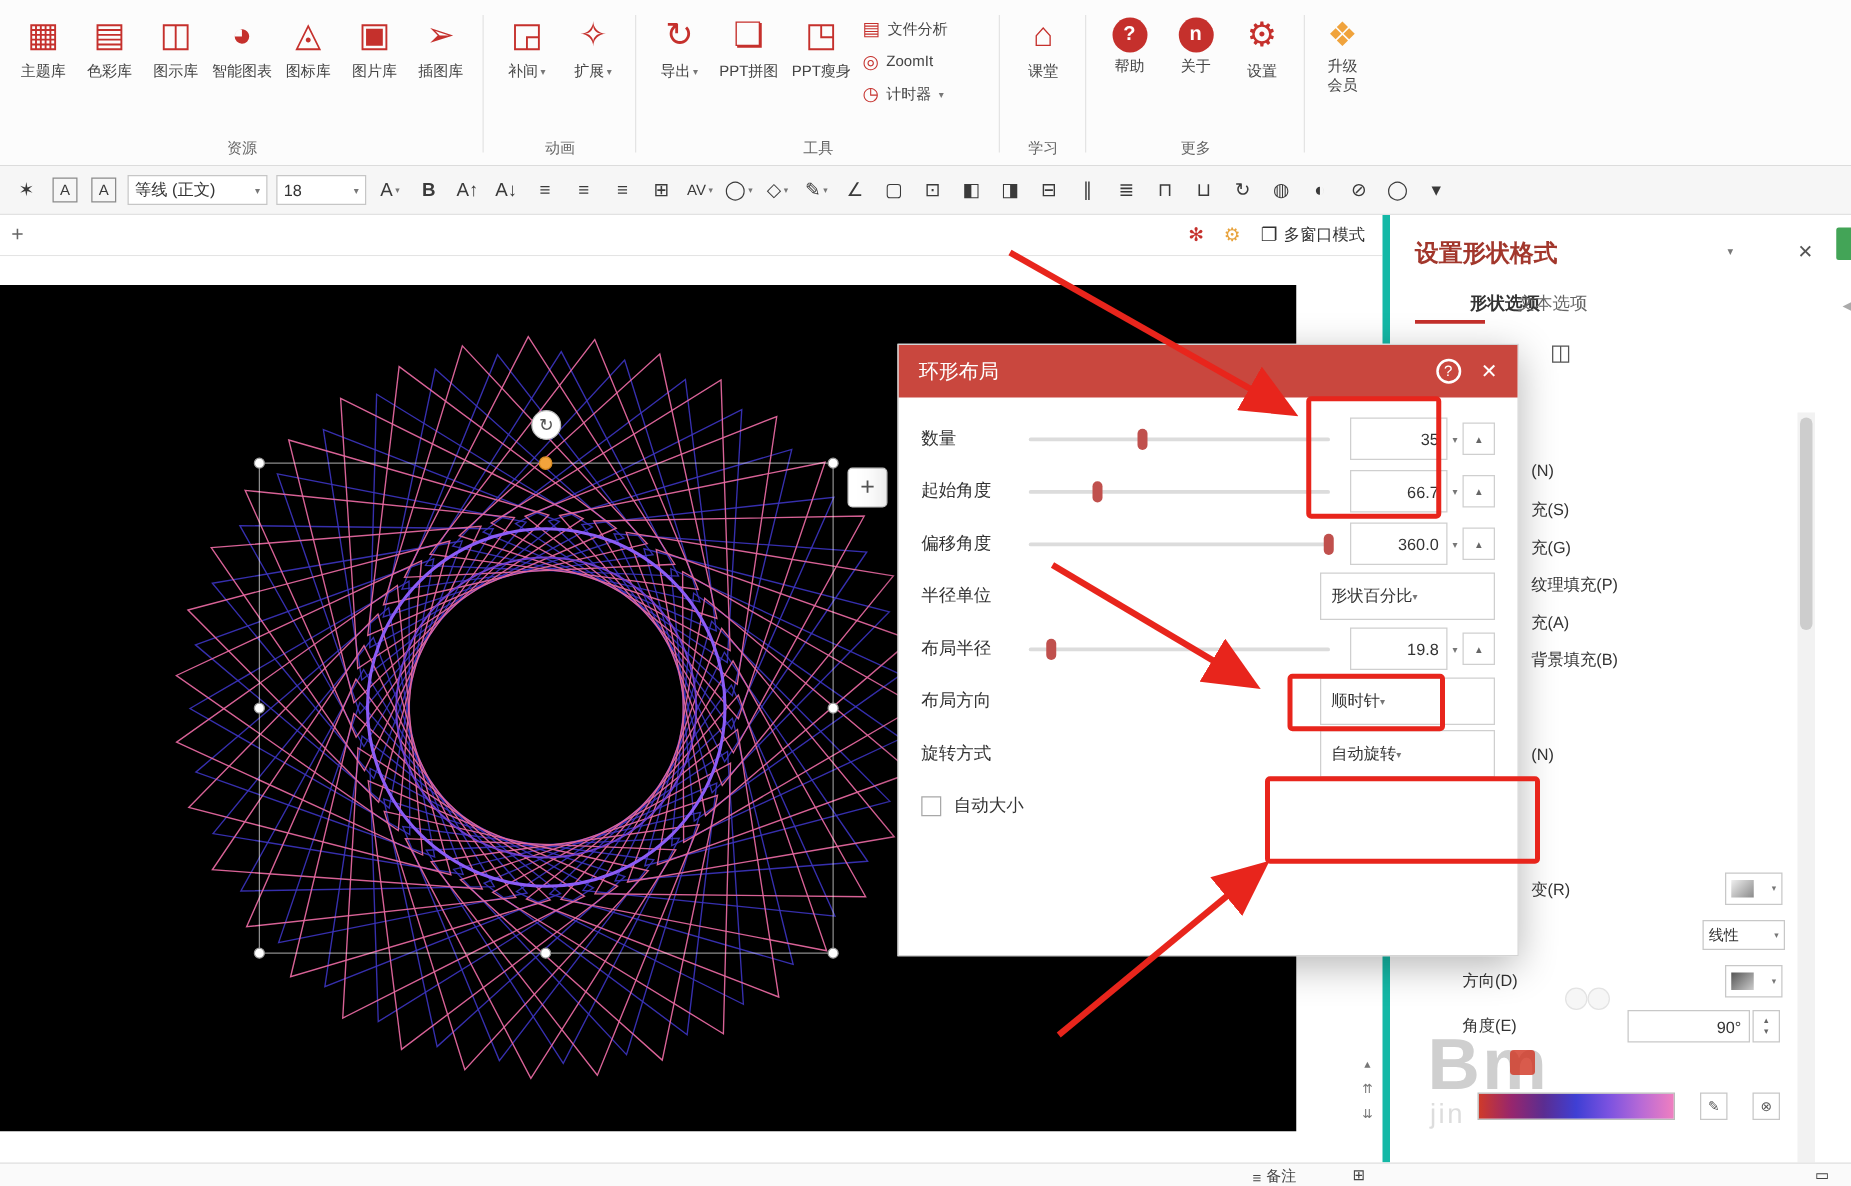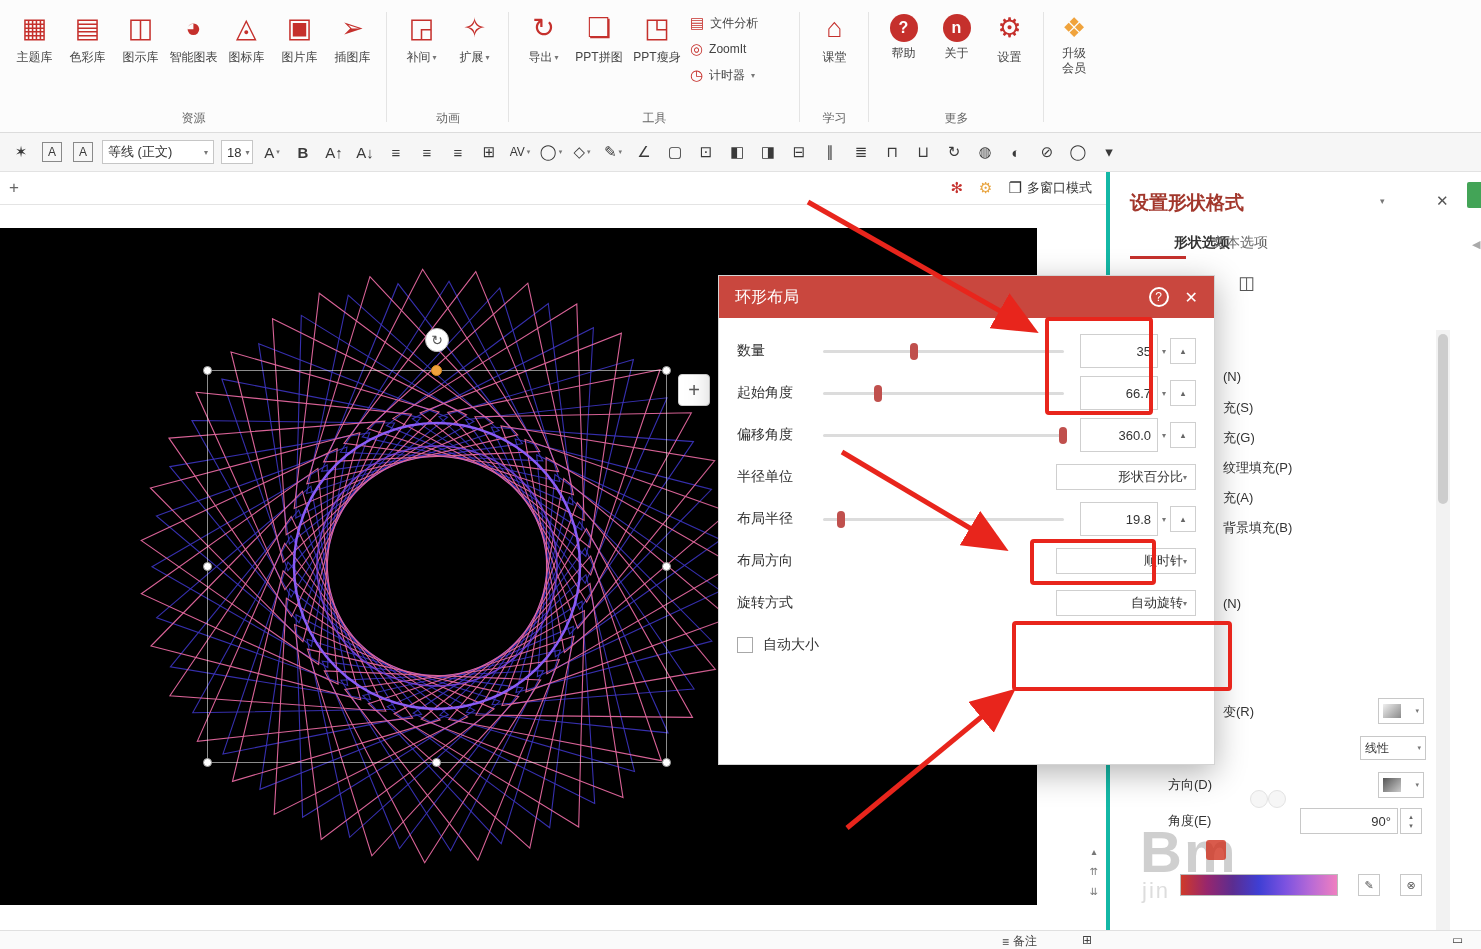--- a/index.html
+++ b/index.html
@@ -23,42 +23,42 @@
   .upgrade .ric { color:#f0a33c; }
   .upgrade .uline { font-size:12px; color:#444; line-height:15px; }
 
   
   .format-bar { position:absolute; top:133px; left:0; width:1481px; height:39px; background:#f6f6f6; border-bottom:1px solid #e2e2e2; display:flex; align-items:center; padding:0 6px; gap:1px; }
   .fb-btn { height:28px; min-width:30px; padding:0 3px; display:flex; align-items:center; justify-content:center; gap:2px; font-size:15px; color:#3a3a3a; }
   .fb-btn .caret { font-size:7px; color:#777; }
   .fb-btn.boxed span.g { border:1px solid #8a8a8a; width:20px; height:20px; display:flex; align-items:center; justify-content:center; font-size:12px; }
   .fb-select { height:24px; background:#fff; border:1px solid #c6c6c6; display:flex; align-items:center; justify-content:space-between; font-size:13px; color:#333; padding:0 5px; margin:0 3px; white-space:nowrap; overflow:hidden; }
   .fb-select .caret { font-size:8px; color:#777; margin-left:4px; }
-  .fb-select.font { width:112px; } .fb-select.size { width:32px; }
+  .fb-select.font { width:112px; } .fb-select.size { width:72px; }
 
   
   .window-bar { position:absolute; top:172px; left:0; width:1106px; height:33px; background:#fff; border-bottom:1px solid #e4e4e4; display:flex; align-items:center; }
   .wb-plus { width:28px; text-align:center; color:#666; font-size:17px; }
   .wb-right { margin-left:auto; display:flex; align-items:center; gap:16px; padding-right:14px; }
   .wb-item { display:flex; align-items:center; gap:5px; font-size:13px; color:#333; }
   .wic { font-size:15px; }
 
   
   .canvas-area { position:absolute; top:205px; left:0; width:1106px; height:725px; background:#fff; }
   .slide { position:absolute; left:0; top:23px; width:1037px; height:677px; background:#000; }
   #spiro { position:absolute; left:0; top:0; }
   .sel-box { position:absolute; left:207px; top:142px; width:460px; height:393px; border:1px solid rgba(255,255,255,.55); }
   .handle { position:absolute; width:9px; height:9px; border-radius:50%; background:#fff; border:1px solid #9a9a9a; }
   .adjust-dot { position:absolute; width:11px; height:11px; border-radius:50%; background:#f2a33c; border:1px solid #d88a20; }
   .rotate-handle { position:absolute; width:24px; height:24px; border-radius:50%; background:#fff; border:1px solid #bbb; display:flex; align-items:center; justify-content:center; color:#555; font-size:14px; }
   .plus-float { position:absolute; left:678px; top:146px; width:32px; height:32px; background:#fff; border:1px solid #d0d0d0; border-radius:4px; box-shadow:0 2px 8px rgba(0,0,0,.4); display:flex; align-items:center; justify-content:center; font-size:20px; color:#555; }
   .cs-btn { position:absolute; left:1086px; width:16px; height:16px; display:flex; align-items:center; justify-content:center; font-size:10px; color:#777; }
 
   
-  .panel { position:absolute; left:1106px; top:172px; width:375px; height:758px; background:#fff; border-left:4px solid #14b8a6; }
+  .panel { position:absolute; left:1106px; top:172px; width:375px; height:758px; background:#fff; border-left:6px solid #14b8a6; }
   .panel .abs { position:absolute; }
   .panel-title { font-size:19px; font-weight:bold; color:#a2372c; white-space:nowrap; }
   .ptab { font-size:14px; color:#666; } .ptab.active { color:#333; font-weight:bold;margin-left:44px; }
   .tab-underline { background:#c5302c; height:3px; }
   .pfrag { font-size:13px; color:#333; white-space:nowrap; }
   .pddl { border:1px solid #c8c8c8; background:#fff; display:flex; align-items:center; justify-content:space-between; padding:0 4px; font-size:12px; color:#333; }
   .pddl .caret { font-size:7px; color:#777; }
   .swatch { width:18px; height:14px; background:linear-gradient(135deg,#efefef,#8a8a8a); }
   .swatch.dark { background:linear-gradient(135deg,#555,#ccc); }
   .pinput { border:1px solid #c8c8c8; background:#fff; font-size:13px; color:#333; display:flex; align-items:center; justify-content:flex-end; padding:0 6px; }
@@ -79,21 +79,21 @@
   .dlg-body { padding-top:12px; }
   .drow { height:42px; display:flex; align-items:center; padding:0 18px; }
   .dlabel { width:86px; font-size:14px; color:#333; white-space:nowrap; }
   .slider { flex:1; position:relative; height:3px; background:#dcdcdc; margin-right:16px; border-radius:2px; }
   .shandle { position:absolute; top:-7px; width:8px; height:17px; border-radius:4px; background:#c0504d; }
   .dinput { width:78px; height:26px; border:1px solid #cfcfcf; font-size:13px; color:#333; text-align:right; padding:16px 6px; background:#fff; }
   .dcaret { font-size:8px; color:#777; margin:0 4px; }
   .upbtn { width:26px; height:26px; border:1px solid #cfcfcf; display:flex; align-items:center; justify-content:center; font-size:9px; color:#666; background:#fff; }
   .dcheck { width:16px; height:16px; border:1px solid #a8a8a8; background:#fff; margin-right:10px; }
   .dchecklabel { font-size:14px; color:#333; }
-  .ddl { margin-left:auto; width:140px; height:26px; border:1px solid #cfcfcf; display:flex; align-items:center; justify-content:flex-end; padding:0 8px; font-size:13px; color:#333; background:#fff; }
+  .ddl { margin-left:auto; width:140px; height:38px; border:1px solid #cfcfcf; display:flex; align-items:center; justify-content:flex-start; padding:0 8px; font-size:13px; color:#333; background:#fff; }
   .ddl .dcaret { margin:0; }
   .applybtn { width:96px; height:30px; border:1px solid #bcbcbc; background:linear-gradient(#fdfdfd,#e9e9e9); font-size:14px; color:#333; font-family:inherit; }
 
   
   .ann-svg { position:absolute; left:0; top:0; z-index:62; pointer-events:none; }
   .hl-rect { position:absolute; border:4px solid #e8251c; border-radius:4px; z-index:61; pointer-events:none; }
 
   
   .statusbar { position:absolute; left:0; top:930px; width:1481px; height:19px; background:#fafafa; border-top:1px solid #e0e0e0; }
   .sb-item { position:absolute; top:2px; font-size:12px; color:#444; display:flex; align-items:center; gap:4px; }

